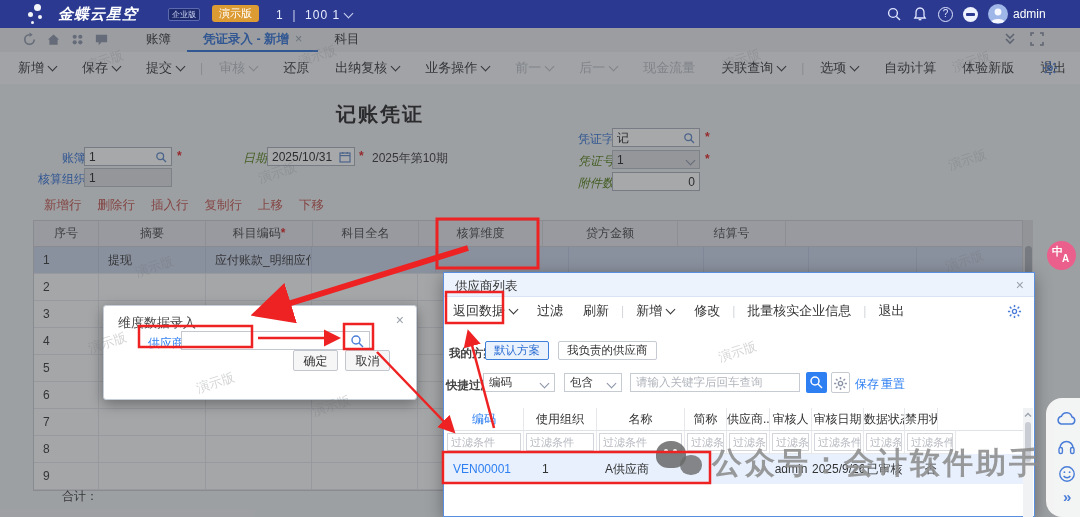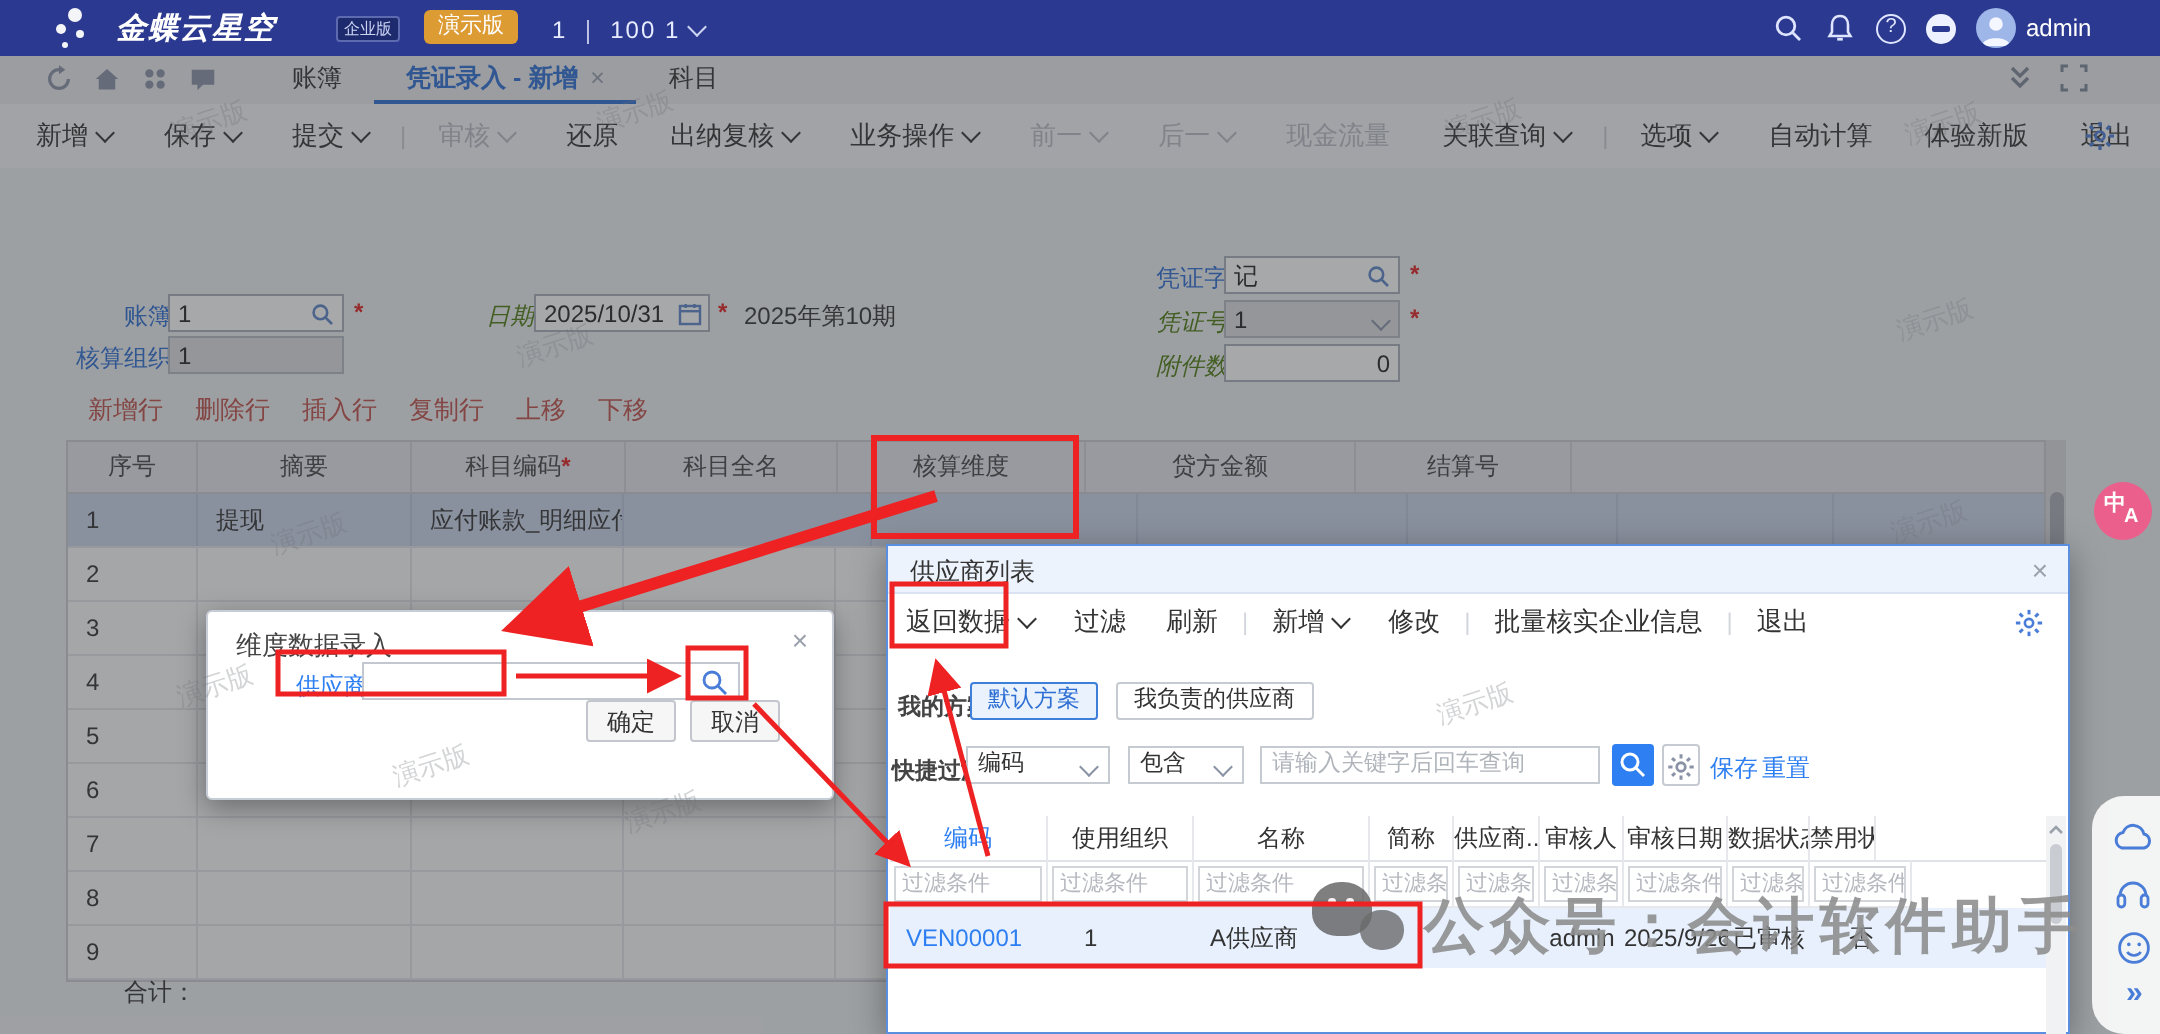--- a/index.html
+++ b/index.html
@@ -214,20 +214,21 @@
             <line x1="3" y1="3" x2="4.7" y2="4.7"></line>
             <line x1="11.3" y1="11.3" x2="13" y2="13"></line>
             <line x1="13" y1="3" x2="11.3" y2="4.7"></line>
             <line x1="4.7" y1="11.3" x2="3" y2="13"></line>
           </g>
         </svg>
     </span>
   </div>
 
   <div class="content">
+    <div class="vtitle">记账凭证</div>
 
     <span class="flabel" style="left:62px;top:66px;">账簿</span>
     <div class="finput" style="left:84px;top:63px;width:88px;">
       <span>1</span>
       <span class="mag">
           <svg width="13" height="13" viewBox="0 0 13 13">
             <circle cx="5.2" cy="5.2" r="3.4" fill="none" stroke="#5d87c8" stroke-width="1.3"></circle>
             <line x1="7.8" y1="7.8" x2="11" y2="11" stroke="#5d87c8" stroke-width="1.3"></line>
           </svg>
         </span>

